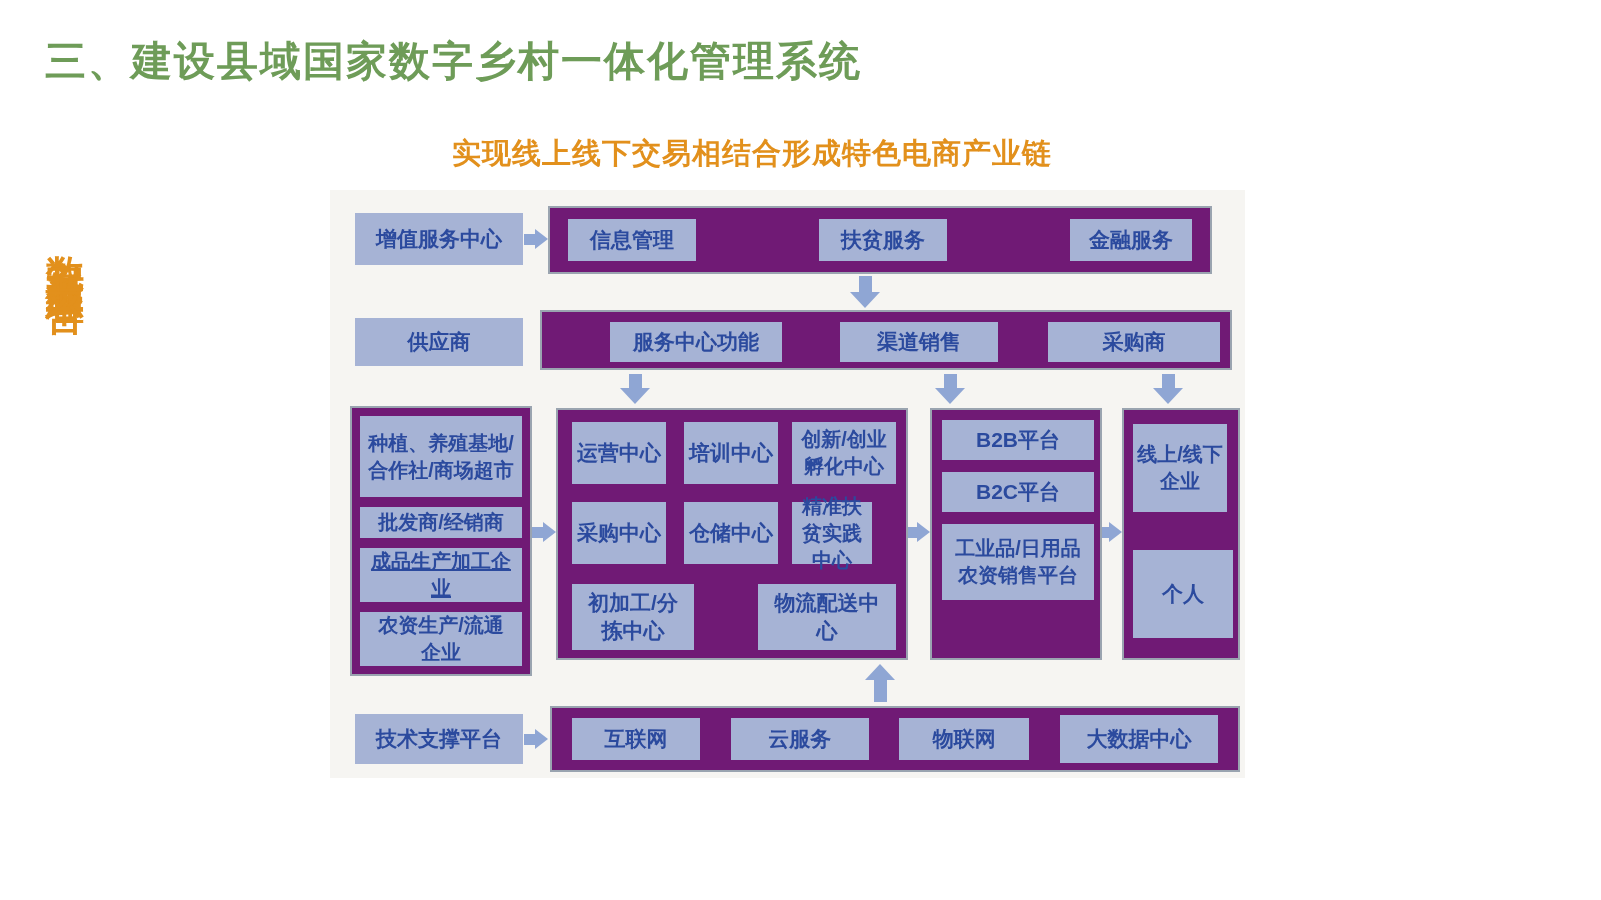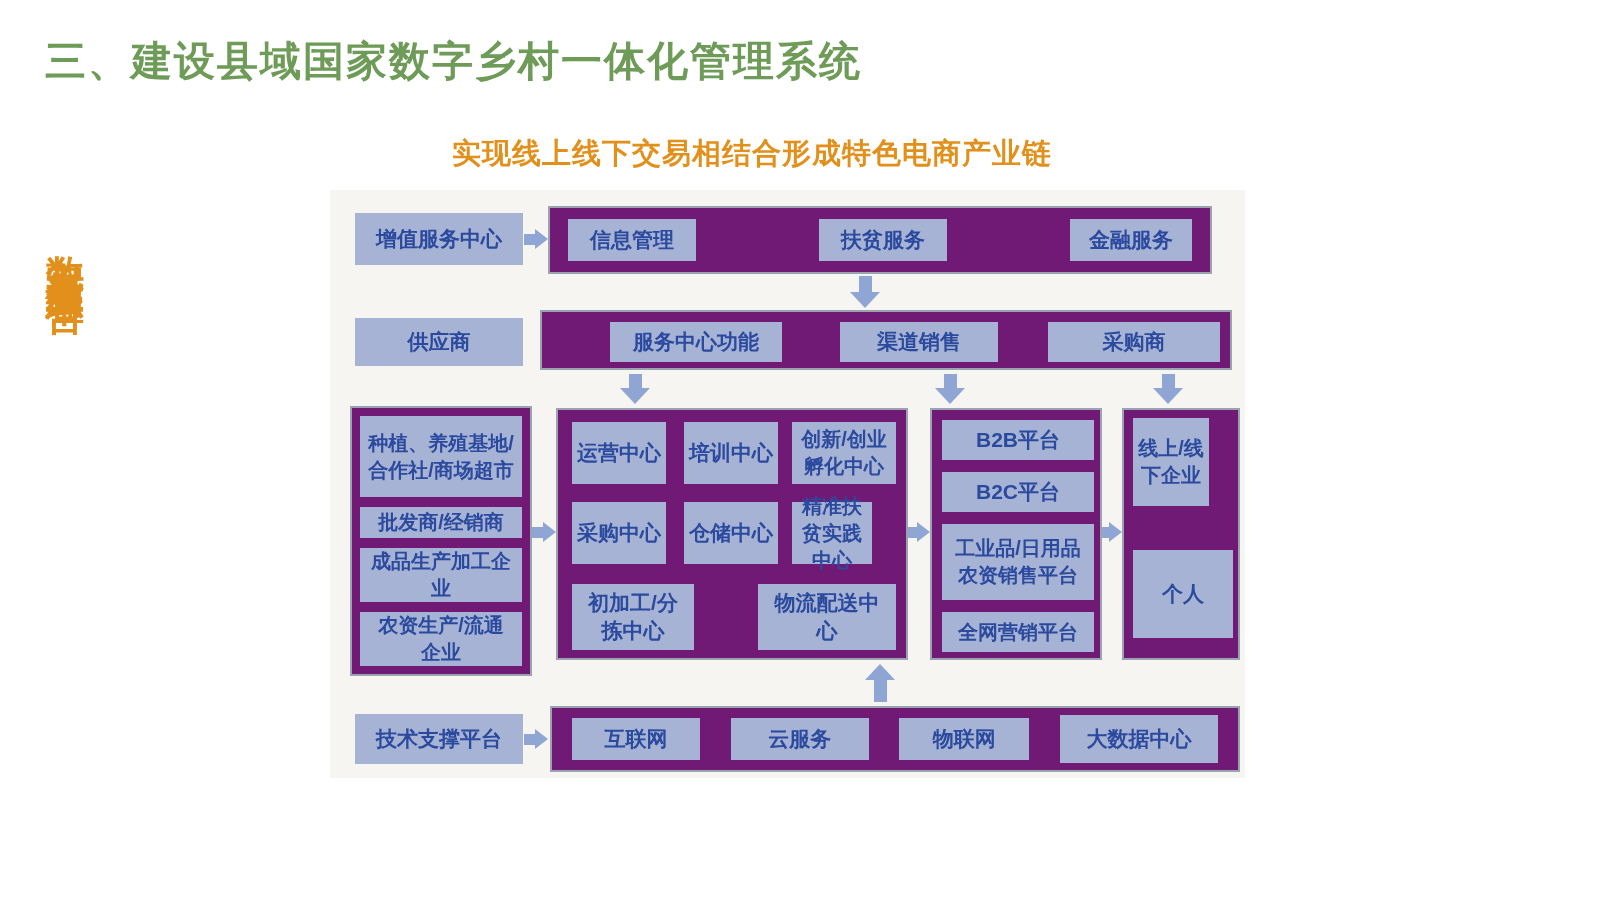--- a/index.html
+++ b/index.html
@@ -93,21 +93,21 @@
       </div>
     <div class="arr down" style="left:823px;top:184px;width:30px;height:30px;">
         <i class="shaft"></i>
         <i class="head"></i>
       </div>
 
     <div class="container" style="left:20px;top:216px;width:182px;height:270px;padding:8px;
          display:flex;flex-direction:column;gap:10px;">
       <div class="nodebox fs20" style="position:static;height:84px;padding:0 8px;">种植、养殖基地/合作社/商场超市</div>
       <div class="nodebox fs20" style="position:static;height:32px;">批发商/经销商</div>
-      <div class="nodebox fs20" style="position:static;height:54px;padding:0 10px;">成品生产加工企业</div>
+      <div class="nodebox fs20" style="position:static;height:54px;padding:0 10px;text-decoration:underline;">成品生产加工企业</div>
       <div class="nodebox fs20" style="position:static;height:54px;padding:0 12px;">农资生产/流通企业</div>
     </div>
 
     <div class="arr right" style="left:202px;top:332px;width:24px;height:20px;">
         <i class="shaft"></i>
         <i class="head"></i>
       </div>
 
     <div class="container" style="left:226px;top:218px;width:352px;height:252px;">
       <div class="nodebox inbox" style="left:126px;top:12px;width:94px;height:62px;">培训中心</div>
@@ -122,30 +122,29 @@
 
     <div class="arr right" style="left:578px;top:332px;width:22px;height:20px;">
         <i class="shaft"></i>
         <i class="head"></i>
       </div>
 
     <div class="container" style="left:600px;top:218px;width:172px;height:252px;">
       <div class="nodebox inbox" style="left:10px;top:10px;width:152px;height:40px;">B2B平台</div>
       <div class="nodebox inbox" style="left:10px;top:62px;width:152px;height:40px;">B2C平台</div>
       <div class="nodebox inbox fs20" style="left:10px;top:114px;width:152px;height:76px;padding:0 4px;">工业品/日用品农资销售平台</div>
-      <div class="nodebox inbox fs20" style="left:10px;top:202px;width:152px;height:40px;">全网营销平台</div>
     </div>
 
     <div class="arr right" style="left:772px;top:332px;width:20px;height:20px;">
         <i class="shaft"></i>
         <i class="head"></i>
       </div>
 
     <div class="container" style="left:792px;top:218px;width:118px;height:252px;">
-      <div class="nodebox inbox fs20" style="left:9px;top:8px;width:76px;height:88px;padding:0 4px;">线上/线下企业</div>
+      <div class="nodebox inbox fs20" style="left:9px;top:14px;width:94px;height:88px;padding:0 4px;">线上/线下企业</div>
       <div class="nodebox inbox" style="left:9px;top:140px;width:100px;height:88px;">个人</div>
     </div>
 
     <div class="arr up" style="left:535px;top:474px;width:30px;height:38px;">
         <i class="head"></i>
         <i class="shaft"></i>
       </div>
 
     <div class="nodebox" style="left:25px;top:524px;width:168px;height:50px;">技术支撑平台</div>
     <div class="arr right" style="left:194px;top:539px;width:24px;height:20px;">

